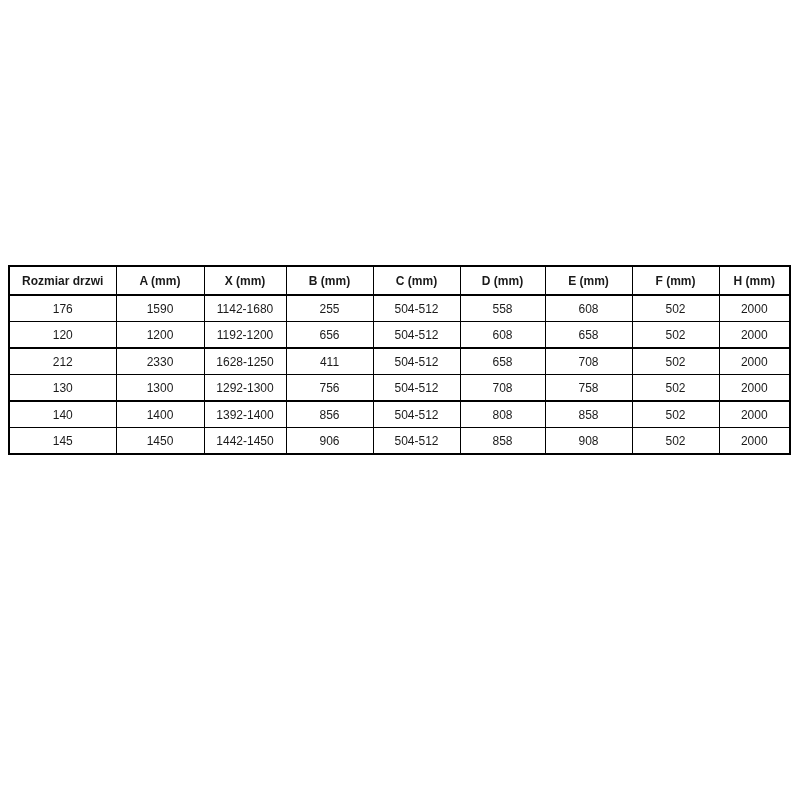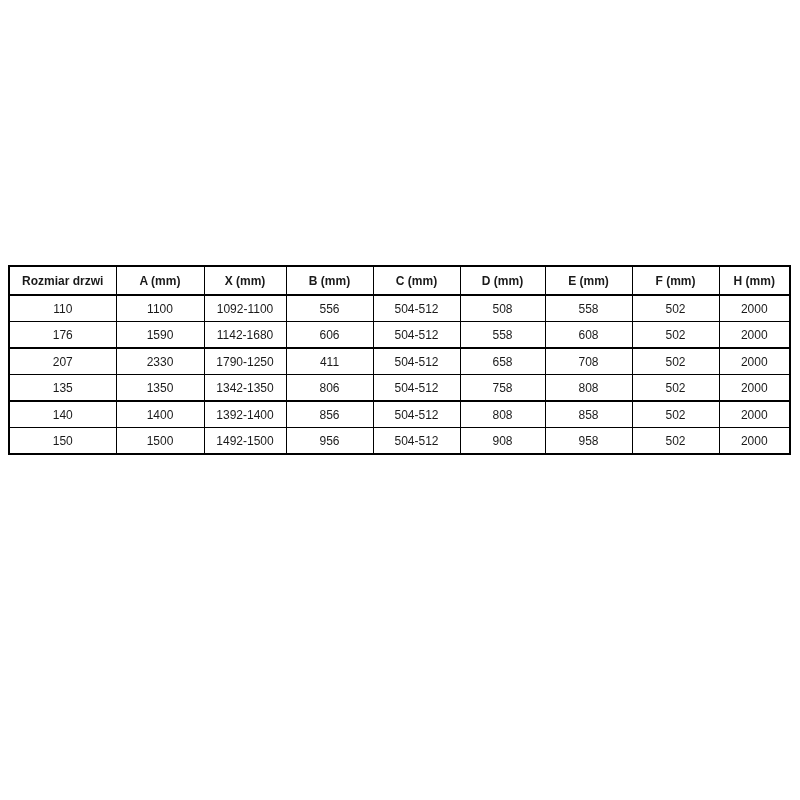--- a/index.html
+++ b/index.html
@@ -79,81 +79,81 @@
           <th>B (mm)</th>
           <th>C (mm)</th>
           <th>D (mm)</th>
           <th>E (mm)</th>
           <th>F (mm)</th>
           <th>H (mm)</th>
         </tr>
       </thead>
       <tbody>
         <tr>
-          <td>110</td>
-          <td>1100</td>
-          <td>1092-1100</td>
-          <td>556</td>
-          <td>504-512</td>
-          <td>508</td>
-          <td>558</td>
-          <td>502</td>
-          <td>2000</td>
-        </tr>
-        <tr>
           <td>176</td>
           <td>1590</td>
           <td>1142-1680</td>
-          <td>606</td>
+          <td>255</td>
           <td>504-512</td>
           <td>558</td>
           <td>608</td>
           <td>502</td>
           <td>2000</td>
         </tr>
         <tr>
-          <td>207</td>
+          <td>120</td>
+          <td>1200</td>
+          <td>1192-1200</td>
+          <td>656</td>
+          <td>504-512</td>
+          <td>608</td>
+          <td>658</td>
+          <td>502</td>
+          <td>2000</td>
+        </tr>
+        <tr>
+          <td>212</td>
           <td>2330</td>
-          <td>1790-1250</td>
+          <td>1628-1250</td>
           <td>411</td>
           <td>504-512</td>
           <td>658</td>
           <td>708</td>
           <td>502</td>
           <td>2000</td>
         </tr>
         <tr>
-          <td>135</td>
-          <td>1350</td>
-          <td>1342-1350</td>
-          <td>806</td>
+          <td>130</td>
+          <td>1300</td>
+          <td>1292-1300</td>
+          <td>756</td>
           <td>504-512</td>
+          <td>708</td>
           <td>758</td>
-          <td>808</td>
           <td>502</td>
           <td>2000</td>
         </tr>
         <tr>
           <td>140</td>
           <td>1400</td>
           <td>1392-1400</td>
           <td>856</td>
           <td>504-512</td>
           <td>808</td>
           <td>858</td>
           <td>502</td>
           <td>2000</td>
         </tr>
         <tr>
-          <td>150</td>
-          <td>1500</td>
-          <td>1492-1500</td>
-          <td>956</td>
+          <td>145</td>
+          <td>1450</td>
+          <td>1442-1450</td>
+          <td>906</td>
           <td>504-512</td>
+          <td>858</td>
           <td>908</td>
-          <td>958</td>
           <td>502</td>
           <td>2000</td>
         </tr>
       </tbody>
     </table>
   </div>
 </div>
 
 </body></html>

